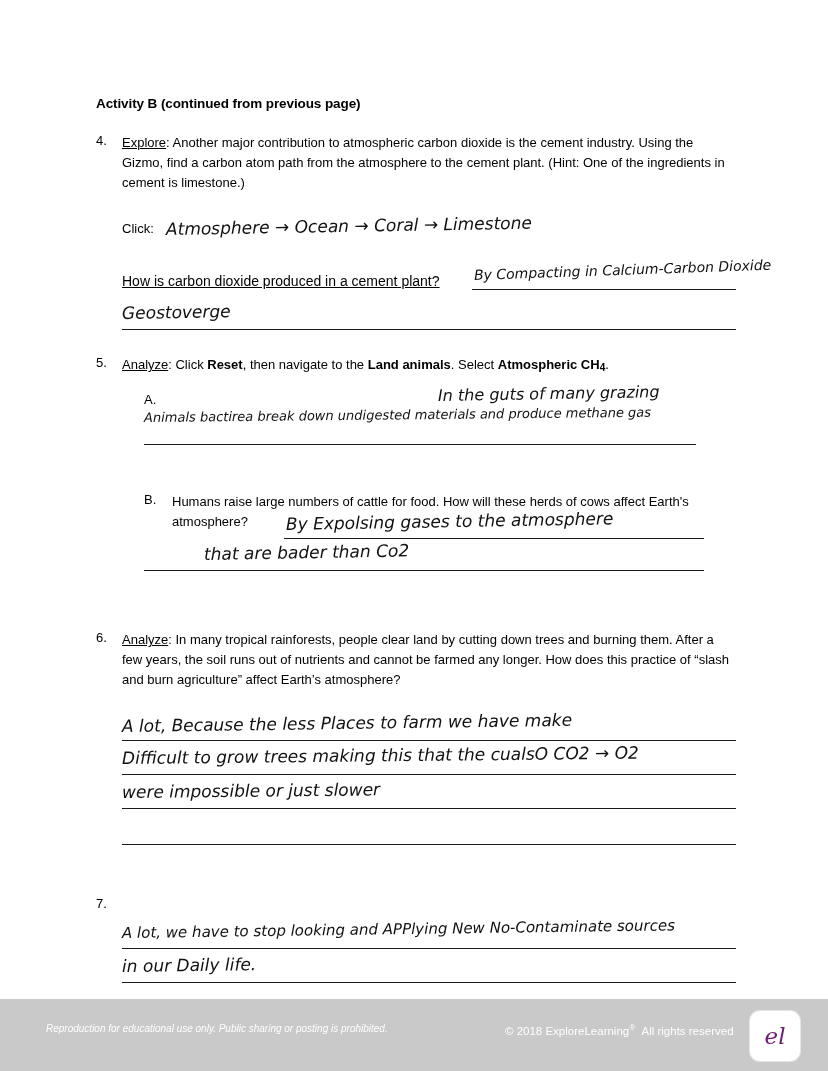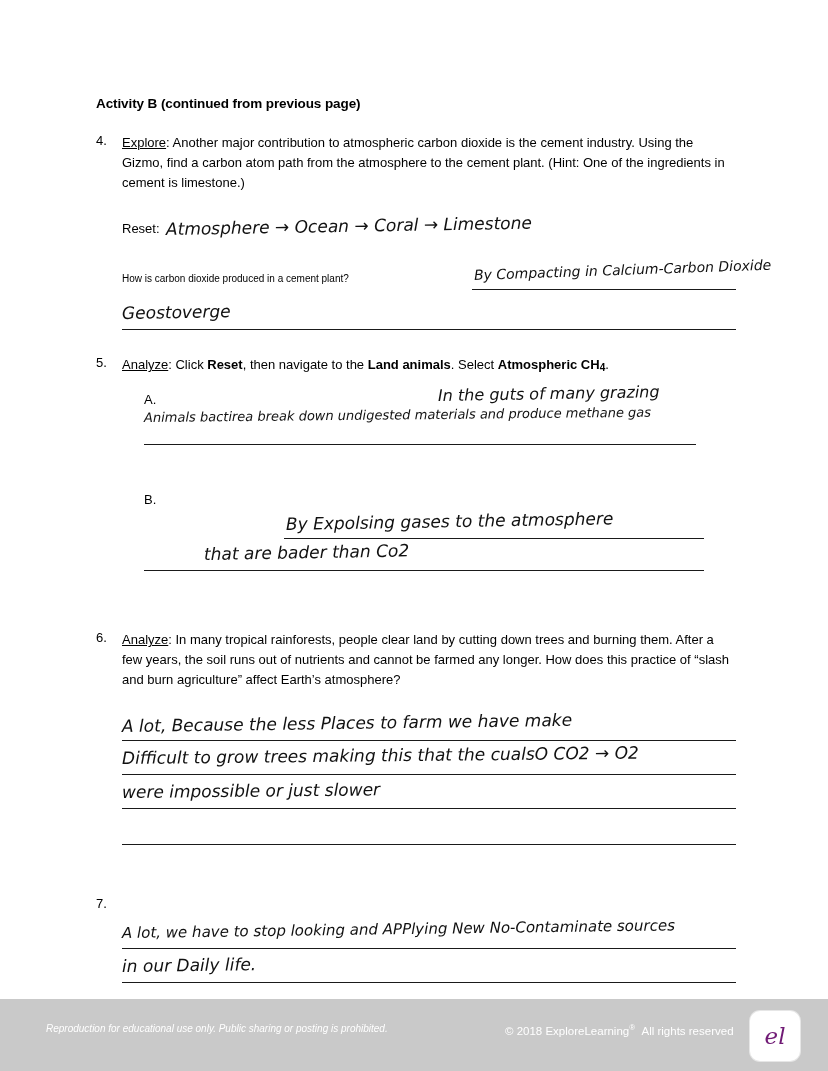--- a/index.html
+++ b/index.html
@@ -144,24 +144,24 @@
   <div class="content">
 
     <div class="section-title">Activity B (continued from previous page)</div>
 
     <div class="qblock" style="min-height:180px;">
       <div class="qnum">4.</div>
       <div class="qbody">
         <span class="u">Explore</span><span>: Another major contribution to atmospheric carbon dioxide is the cement industry. Using the Gizmo, find a carbon atom path from the atmosphere to the cement plant. (Hint: One of the ingredients in cement is limestone.)</span>
       </div>
 
-      <div style="position:absolute; left:26px; top:88px; font-size:13px;">Reset:</div>
+      <div style="position:absolute; left:26px; top:88px; font-size:13px;">Click:</div>
       <div class="hand" style="left:70px; top:86px; font-size:17px; transform:rotate(-1deg);">Atmosphere → Ocean → Coral → Limestone</div>
 
-      <div style="position:absolute; left:26px; top:140px; font-size:10px;">How is carbon dioxide produced in a cement plant?</div>
+      <div style="position:absolute; left:26px; top:140px; font-size:14px;text-decoration:underline;">How is carbon dioxide produced in a cement plant?</div>
       <div class="hand" style="left:378px; top:134px; font-size:14px; transform:rotate(-2deg);">By Compacting in Calcium-Carbon Dioxide</div>
       <div class="rule" style="left:376px; top:156px; width:264px;"></div>
 
       <div class="hand" style="left:26px; top:170px; font-size:17px; transform:rotate(-1deg);">Geostoverge</div>
       <div class="rule" style="left:26px; top:196px; width:614px;"></div>
     </div>
 
     <div class="qblock" style="min-height:200px; margin-top:42px;">
       <div class="qnum">5.</div>
       <div class="qbody">
@@ -170,20 +170,21 @@
 
       <div class="subq" style="margin-top:14px; min-height:70px;">
         <div class="sublabel">A.</div>
         <div class="hand" style="left:294px; top:-6px; font-size:16px; transform:rotate(-1deg);">In the guts of many grazing</div>
         <div class="hand" style="left:0px; top:18px; font-size:13px; transform:rotate(-0.6deg);">Animals bactirea break down undigested materials and produce methane gas</div>
         <div class="rule" style="left:0px; top:52px; width:552px;"></div>
       </div>
 
       <div class="subq" style="margin-top:30px; min-height:90px;">
         <div class="sublabel">B.</div>
+        <div class="subbody" style="width:546px;">Humans raise large numbers of cattle for food. How will these herds of cows affect Earth's atmosphere?</div>
         <div class="hand" style="left:142px; top:22px; font-size:17px; transform:rotate(-1deg);">By Expolsing gases to the atmosphere</div>
         <div class="rule" style="left:140px; top:46px; width:420px;"></div>
         <div class="hand" style="left:60px; top:52px; font-size:17px; transform:rotate(-1deg);">that are bader than Co2</div>
         <div class="rule" style="left:0px; top:78px; width:560px;"></div>
       </div>
     </div>
 
     <div class="qblock" style="min-height:220px; margin-top:48px;">
       <div class="qnum">6.</div>
       <div class="qbody">

